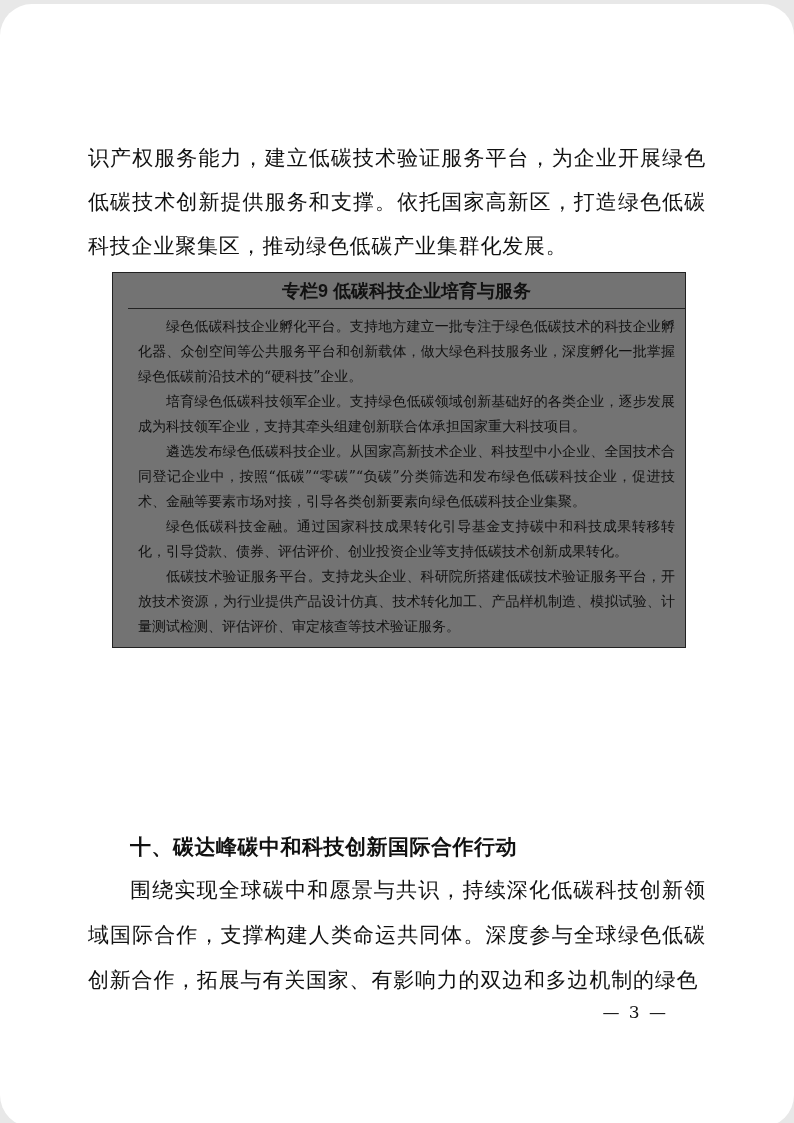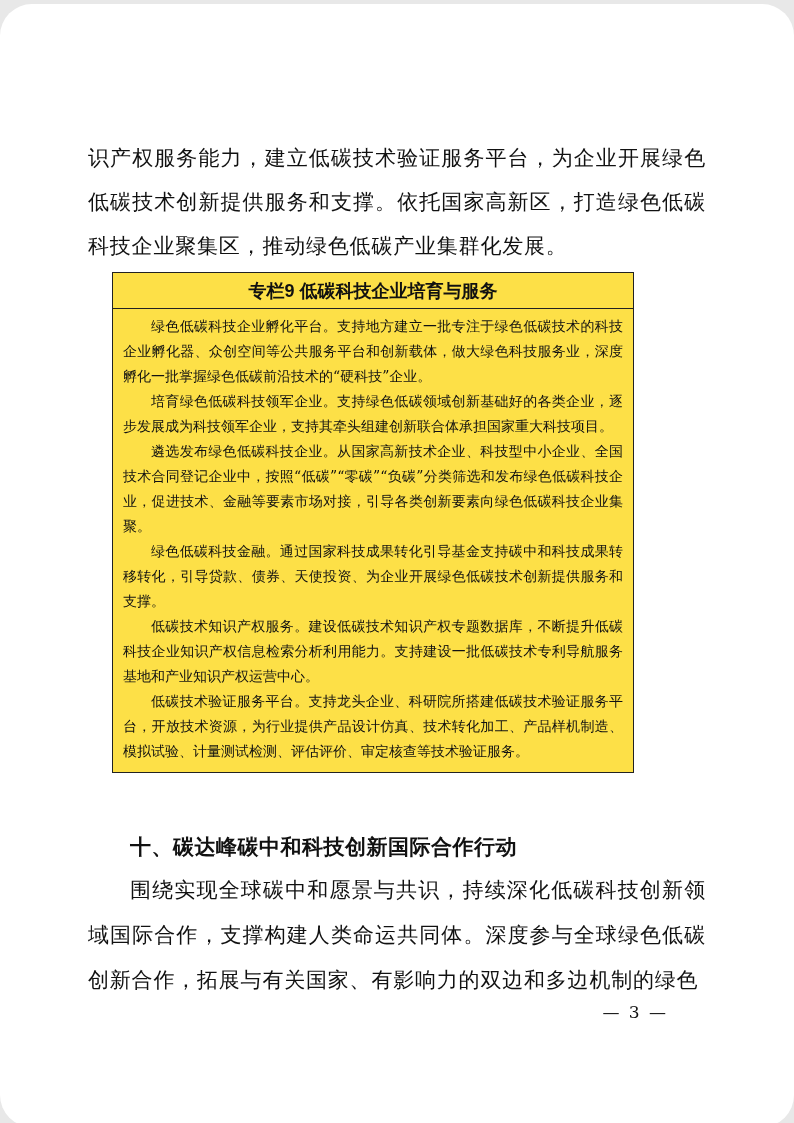--- a/index.html
+++ b/index.html
@@ -28,24 +28,25 @@
     line-height: 44px;
     letter-spacing: 0.8px;
     text-align: justify;
     text-justify: inter-character;
   }
   
   .column-box {
     position: absolute;
     top: 268px;
     left: 112px;
-    width: 522px;
+    width: 574px;
     box-sizing: border-box;
     border: 1.5px solid #222222;
-    background: #fde047;
+    background: #737373;
+    padding-left: 15px;
   }
   .column-box-title {
     font-family: "Liberation Sans", "DejaVu Sans", sans-serif;
     font-weight: bold;
     font-size: 18px;
     line-height: 18px;
     text-align: center;
     padding: 9px 0 8px 0;
     border-bottom: 1px solid #222222;
   }
@@ -105,22 +106,21 @@
 <div class="page">
 
   <div class="intro">识产权服务能力，建立低碳技术验证服务平台，为企业开展绿色低碳技术创新提供服务和支撑。依托国家高新区，打造绿色低碳科技企业聚集区，推动绿色低碳产业集群化发展。</div>
 
   <div class="column-box">
     <div class="column-box-title">专栏9 低碳科技企业培育与服务</div>
     <div class="column-box-body">
       <p>绿色低碳科技企业孵化平台。支持地方建立一批专注于绿色低碳技术的科技企业孵化器、众创空间等公共服务平台和创新载体，做大绿色科技服务业，深度孵化一批掌握绿色低碳前沿技术的“硬科技”企业。</p>
       <p>培育绿色低碳科技领军企业。支持绿色低碳领域创新基础好的各类企业，逐步发展成为科技领军企业，支持其牵头组建创新联合体承担国家重大科技项目。</p>
       <p>遴选发布绿色低碳科技企业。从国家高新技术企业、科技型中小企业、全国技术合同登记企业中，按照“低碳”“零碳”“负碳”分类筛选和发布绿色低碳科技企业，促进技术、金融等要素市场对接，引导各类创新要素向绿色低碳科技企业集聚。</p>
-      <p>绿色低碳科技金融。通过国家科技成果转化引导基金支持碳中和科技成果转移转化，引导贷款、债券、天使投资、为企业开展绿色低碳技术创新提供服务和支撑。</p>
-      <p>低碳技术知识产权服务。建设低碳技术知识产权专题数据库，不断提升低碳科技企业知识产权信息检索分析利用能力。支持建设一批低碳技术专利导航服务基地和产业知识产权运营中心。</p>
+      <p>绿色低碳科技金融。通过国家科技成果转化引导基金支持碳中和科技成果转移转化，引导贷款、债券、评估评价、创业投资企业等支持低碳技术创新成果转化。</p>
       <p>低碳技术验证服务平台。支持龙头企业、科研院所搭建低碳技术验证服务平台，开放技术资源，为行业提供产品设计仿真、技术转化加工、产品样机制造、模拟试验、计量测试检测、评估评价、审定核查等技术验证服务。</p>
     </div>
   </div>
 
   <div class="section-heading">十、碳达峰碳中和科技创新国际合作行动</div>
 
   <div class="section-para">围绕实现全球碳中和愿景与共识，持续深化低碳科技创新领域国际合作，支撑构建人类命运共同体。深度参与全球绿色低碳创新合作，拓展与有关国家、有影响力的双边和多边机制的绿色</div>
 
   <div class="page-number">— 3 —</div>
 

